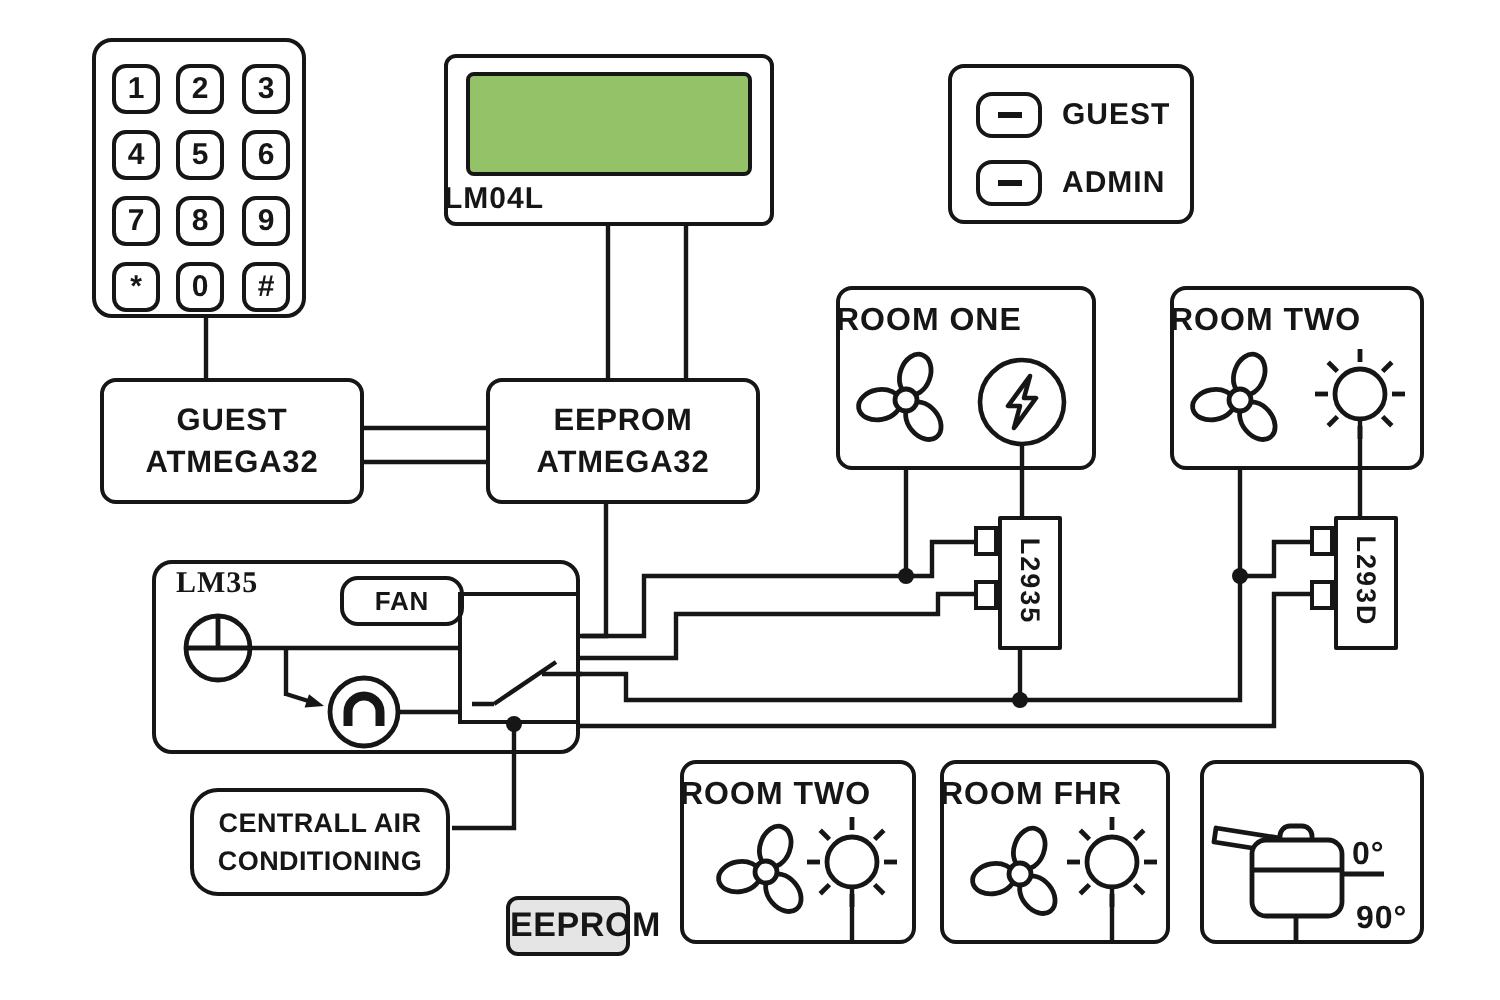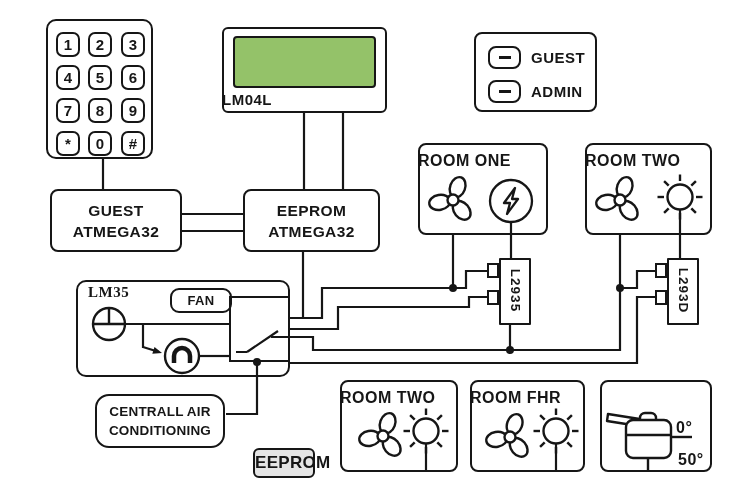--- a/index.html
+++ b/index.html
@@ -192,15 +192,15 @@
        line-height:26px;letter-spacing:.3px;">EEPROM</div>
 
   <div class="abs box" style="left:340px;top:380px;width:118px;height:92px;"></div>
   <div class="abs title16" style="left:340px;top:389px;width:118px;">ROOM TWO</div>
 
   <div class="abs box" style="left:470px;top:380px;width:115px;height:92px;"></div>
   <div class="abs title16" style="left:470px;top:389px;width:115px;">ROOM FHR</div>
 
   <div class="abs box" style="left:600px;top:380px;width:112px;height:92px;"></div>
   <div class="abs lbl" style="left:676px;top:419px;font-size:16px;text-align:left;">0°</div>
-  <div class="abs lbl" style="left:678px;top:451px;font-size:16px;text-align:left;">50°</div>
+  <div class="abs lbl" style="left:678px;top:451px;font-size:16px;text-align:left;">90°</div>
 
 </div>
 
 </body></html>

